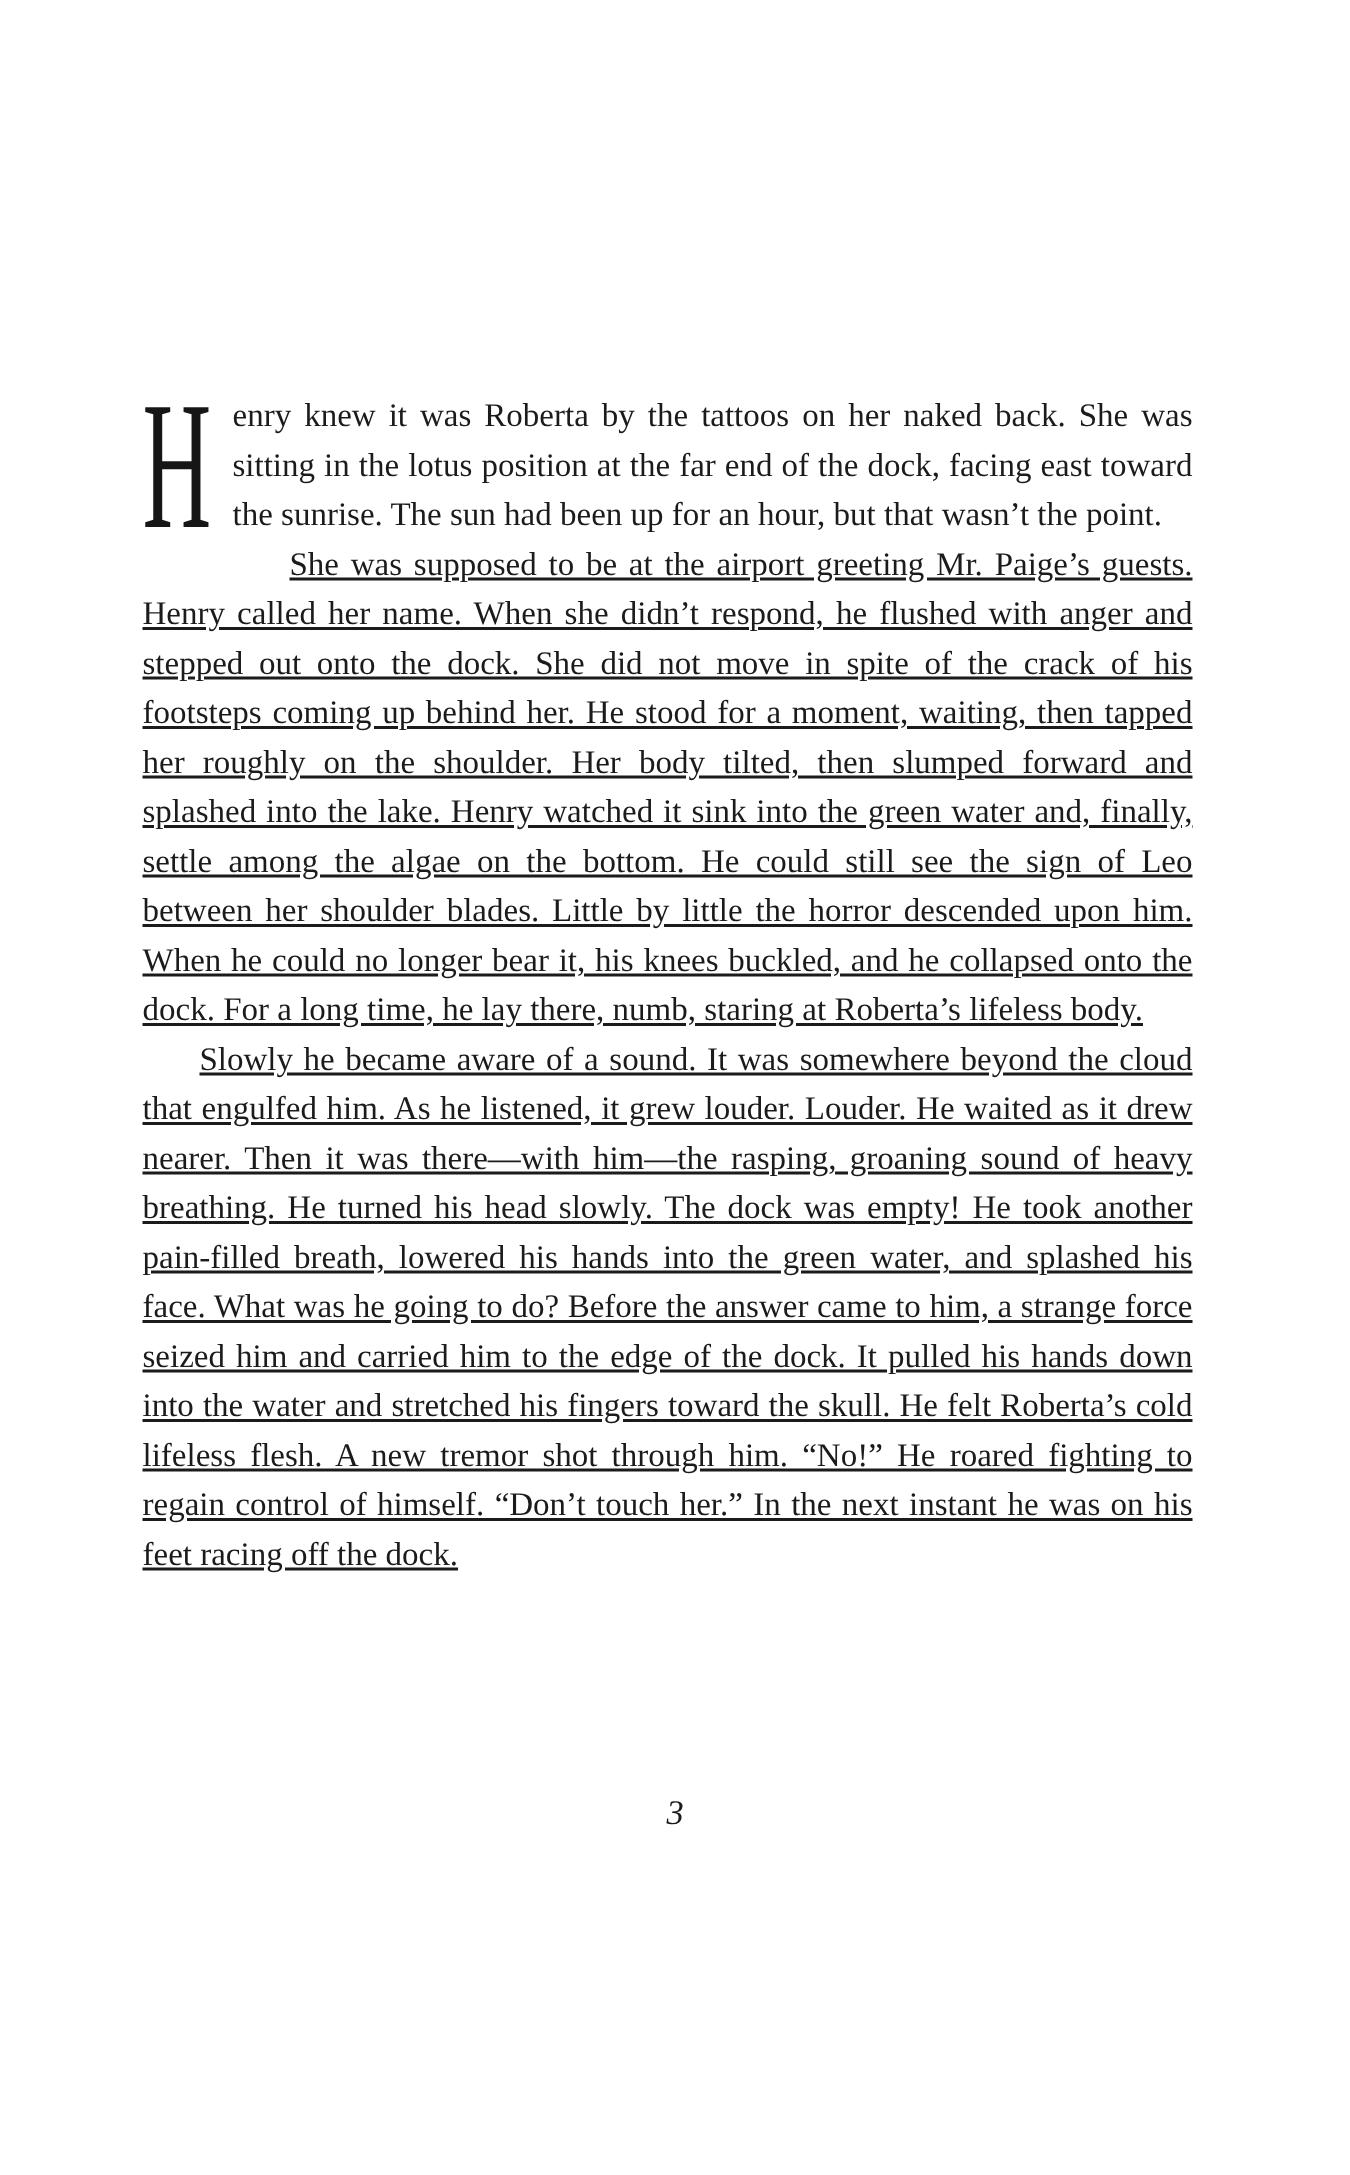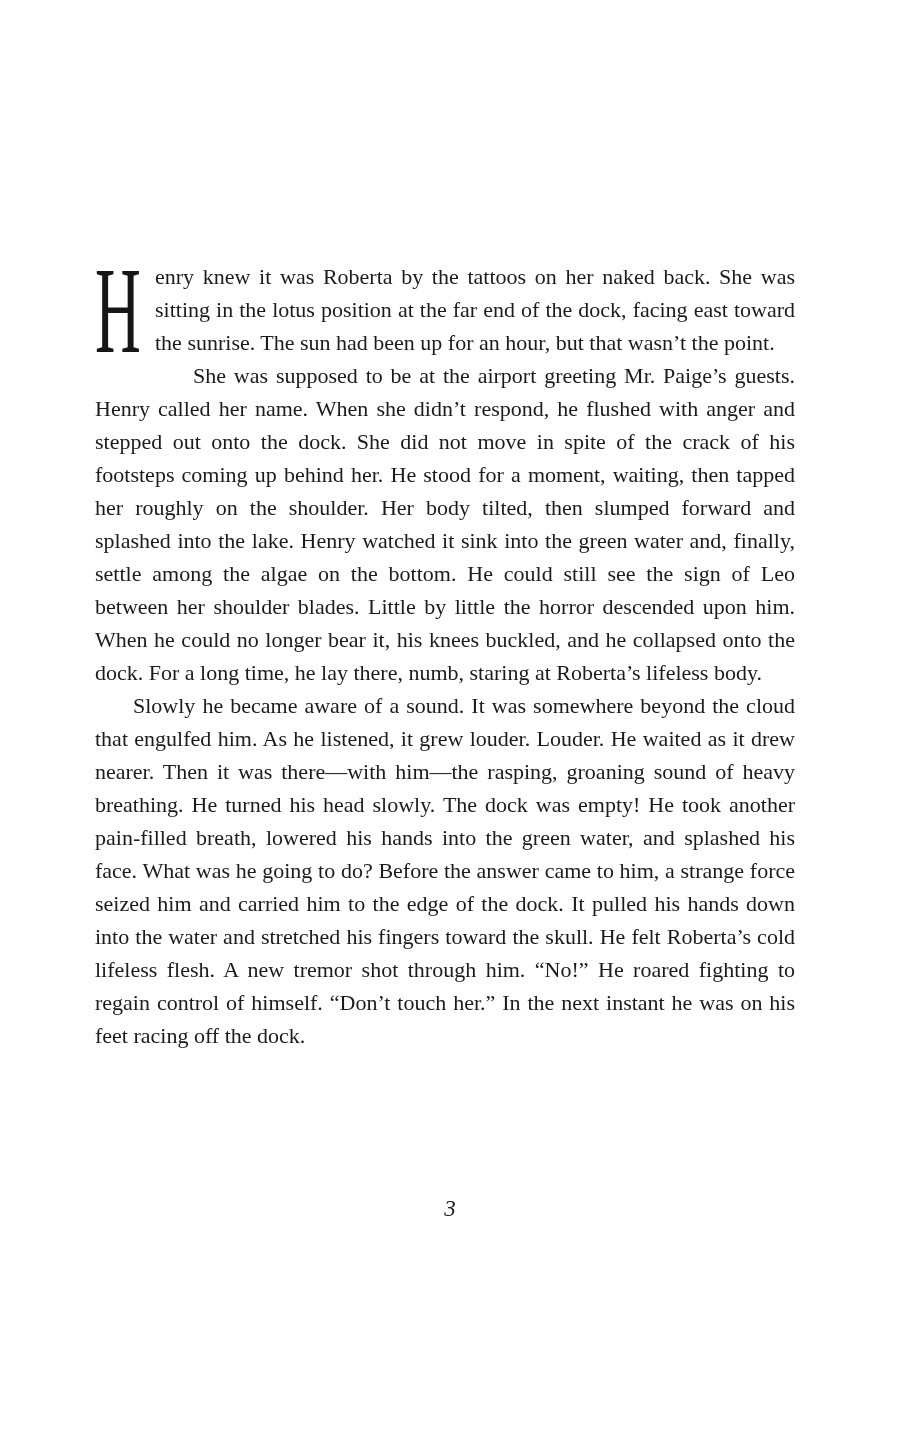--- a/index.html
+++ b/index.html
@@ -26,20 +26,21 @@
     text-align: justify;
     hyphens: auto;
     -webkit-hyphens: auto;
   }
   .para {
     margin: 0;
     padding: 0;
   }
   .para.indented {
     text-indent: 38px;
+    text-decoration: underline;
   }
   .dropcap {
     float: left;
     width: 47px;
     height: 99px;
     margin-right: 13px;
     margin-top: 2px;
     font-size: 122px;
     line-height: 97px;
     font-weight: 400;

